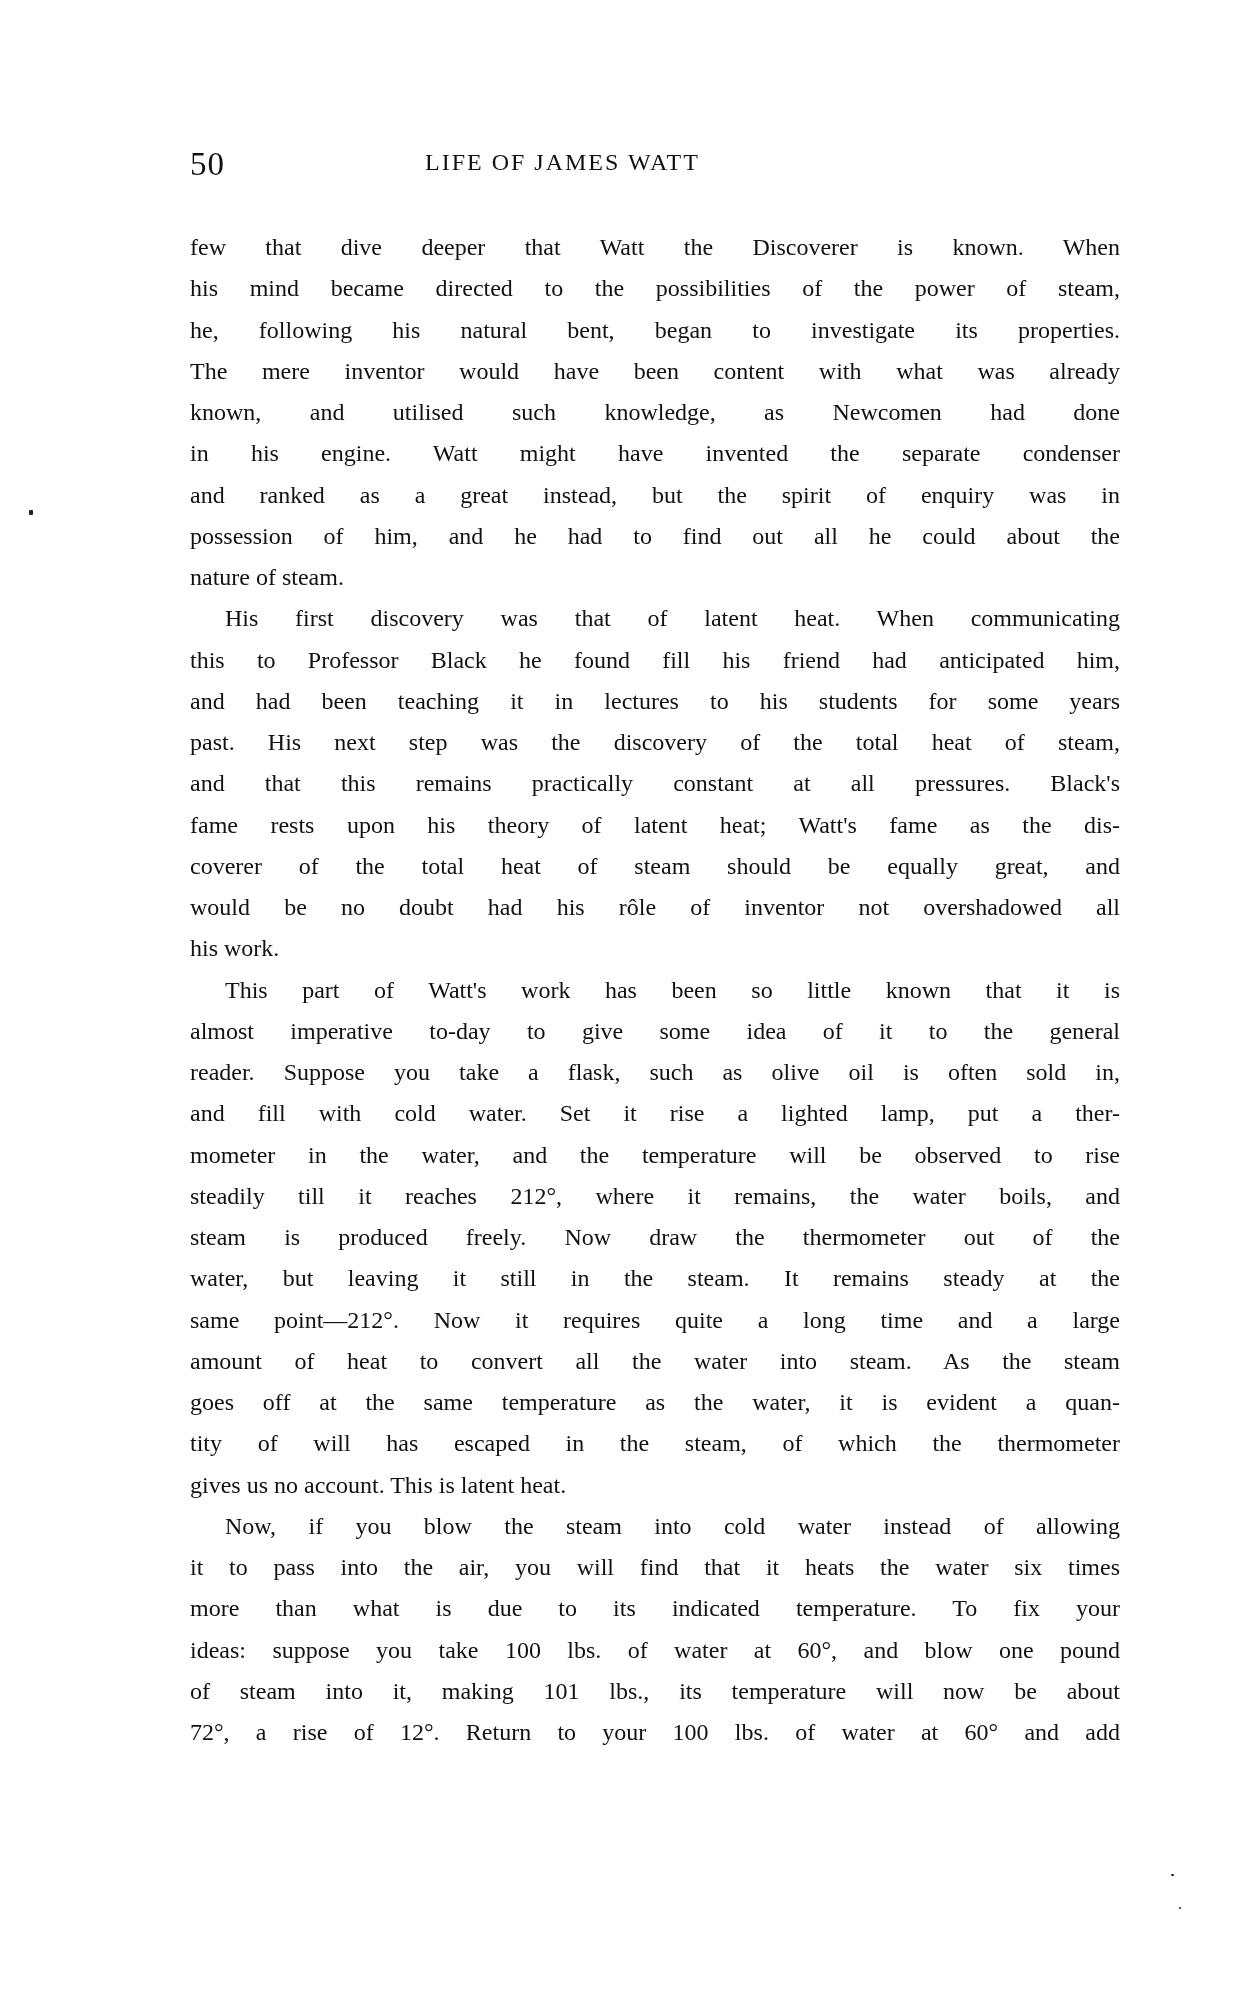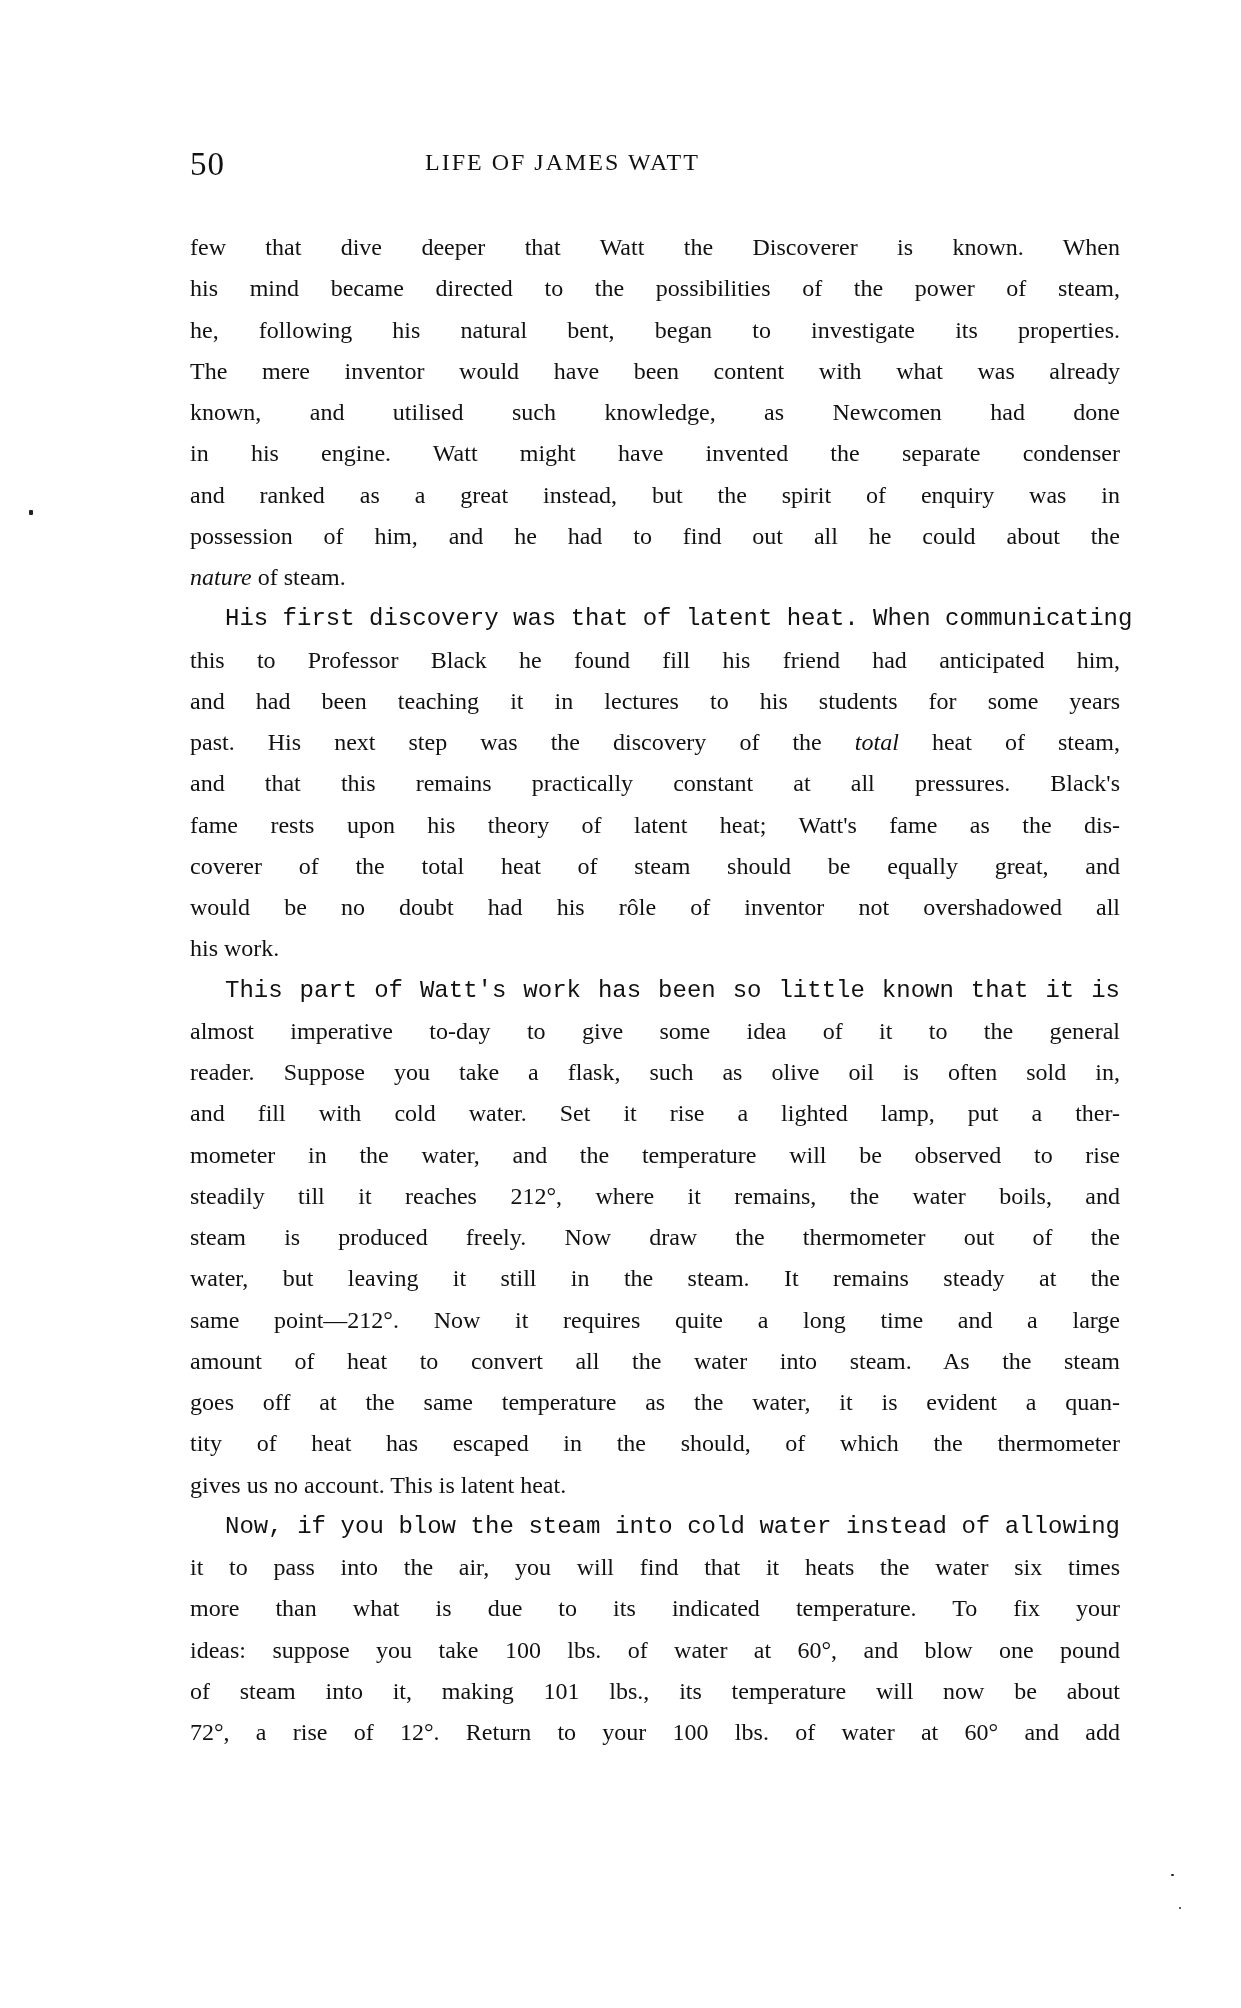--- a/index.html
+++ b/index.html
@@ -60,23 +60,22 @@
     text-align: justify;
     text-align-last: justify;
     white-space: nowrap;
     overflow: visible;
   }
   .line.last {
     text-align-last: left;
   }
   .line.indent {
     padding-left: 35px;
-    font-family: Liberation Mono, monospace;
   }
-  .line .it { font-style: italic; }
+  .line .it { }
   .speck {
     position: absolute;
     background: #222;
     border-radius: 1px;
   }
 </style>
 </head>
 <body>
 
 <div class="page">
@@ -117,21 +116,21 @@
       <span class="line">almost imperative to-day to give some idea of it to the general</span>
       <span class="line">reader.  Suppose you take a flask, such as olive oil is often sold in,</span>
       <span class="line">and fill with cold water.  Set it rise a lighted lamp, put a ther-</span>
       <span class="line">mometer in the water, and the temperature will be observed to rise</span>
       <span class="line">steadily till it reaches 212°, where it remains, the water boils, and</span>
       <span class="line">steam is produced freely.  Now draw the thermometer out of the</span>
       <span class="line">water, but leaving it still in the steam.  It remains steady at the</span>
       <span class="line">same point—212°.  Now it requires quite a long time and a large</span>
       <span class="line">amount of heat to convert all the water into steam.  As the steam</span>
       <span class="line">goes off at the same temperature as the water, it is evident a quan-</span>
-      <span class="line">tity of heat has escaped in the should, of which the thermometer</span>
+      <span class="line">tity of will has escaped in the steam, of which the thermometer</span>
       <span class="line last">gives us no account.  This is latent heat.</span>
     </div>
 
     <div>
       <span class="line indent">Now, if you blow the steam into cold water instead of allowing</span>
       <span class="line">it to pass into the air, you will find that it heats the water six times</span>
       <span class="line">more than what is due to its indicated temperature.  To fix your</span>
       <span class="line">ideas: suppose you take 100 lbs. of water at 60°, and blow one pound</span>
       <span class="line">of steam into it, making 101 lbs., its temperature will now be about</span>
       <span class="line">72°, a rise of 12°.  Return to your 100 lbs. of water at 60° and add</span>

